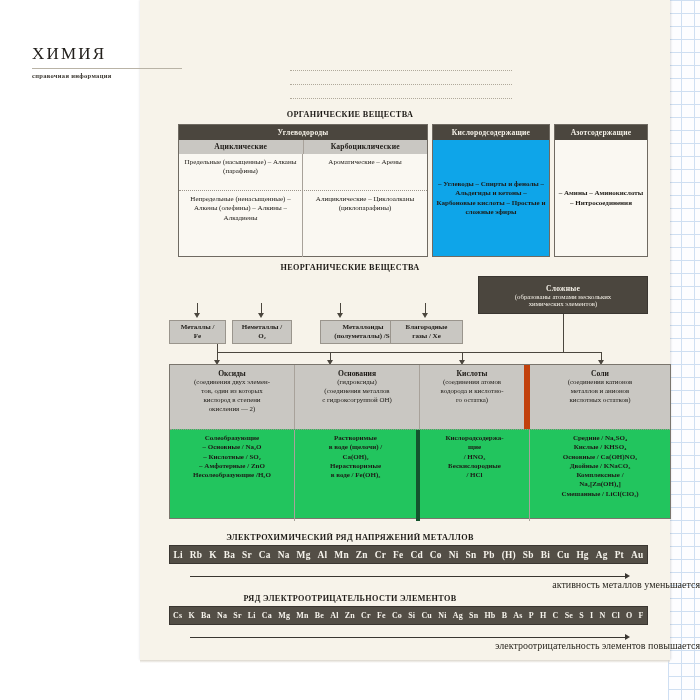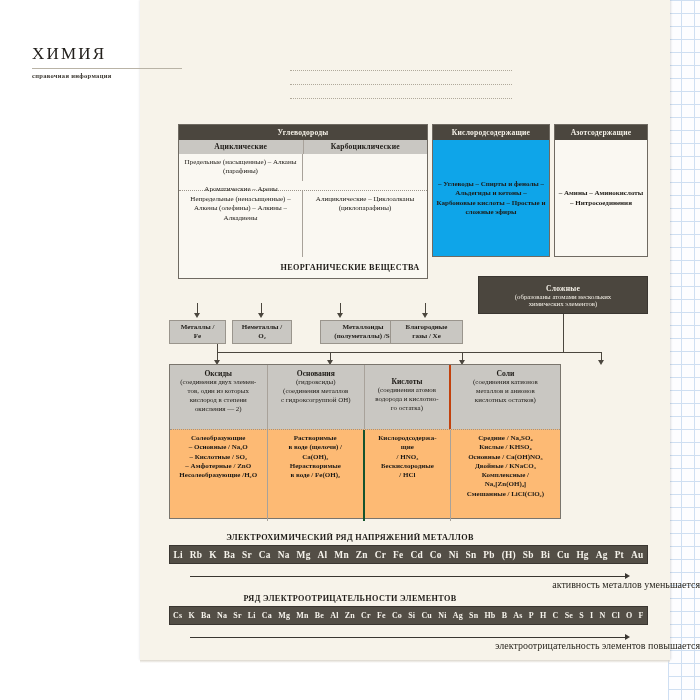--- a/index.html
+++ b/index.html
@@ -71,28 +71,29 @@
     <div class="title">ХИМИЯ</div>
     <div class="title-rule"></div>
     <div class="subtitle">справочная информация</div>
   </div>
   <div class="ruled">
     <i></i>
     <i></i>
     <i></i>
   </div>
 
-
-  <div class="blk bordered" style="left:178px;top:124px;width:250px;height:155px;background:#faf8f2;">
+  <div class="caption" style="top:110px;left:0;">ОРГАНИЧЕСКИЕ ВЕЩЕСТВА</div>
+
+  <div class="blk bordered" style="left:178px;top:124px;width:250px;height:133px;background:#faf8f2;">
     <div class="dark hdr-lbl" style="height:15px;line-height:15px;">Углеводороды</div>
     <div style="display:flex;height:14px;">
       <div class="gray hdr-lbl" style="width:50%;line-height:14px;border-right:1px solid #a8a29a;">Ациклические</div>
       <div class="gray hdr-lbl" style="width:50%;line-height:14px;">Карбоциклические</div>
     </div>
-    <div style="display:flex;height:36px;flex-direction:column;">
+    <div style="display:flex;height:36px;">
       <div class="cell" style="width:50%;border-right:1px solid #a8a29a;">Предельные (насыщенные)
 – Алканы (парафины)</div>
       <div class="cell" style="width:50%;">Ароматические
 – Арены</div>
     </div>
     <div style="display:flex;height:66px;border-top:1px dotted #9b948b;">
       <div class="cell" style="width:50%;border-right:1px solid #a8a29a;">Непредельные
 (ненасыщенные)
 – Алкены (олефины)
 – Алкины
@@ -159,57 +160,57 @@
   <div class="aline" style="left:330px;top:352px;width:1px;height:9px;"></div>
   <div class="ahead" style="left:327px;top:360px;"></div>
   <div class="aline" style="left:462px;top:352px;width:1px;height:9px;"></div>
   <div class="ahead" style="left:459px;top:360px;"></div>
 
   <div class="aline" style="left:563px;top:314px;width:1px;height:38px;"></div>
   <div class="aline" style="left:462px;top:352px;width:140px;height:1px;"></div>
   <div class="aline" style="left:601px;top:352px;width:1px;height:9px;"></div>
   <div class="ahead" style="left:598px;top:360px;"></div>
 
-  <div class="blk" style="left:169px;top:364px;width:392px;height:155px;border:1px solid #7a756d;background:#fdba74;">
+  <div class="blk" style="left:169px;top:364px;width:502px;height:155px;border:1px solid #7a756d;background:#22c55e;">
 
     <div style="display:flex;height:64px;background:#c9c7c2;">
       <div style="width:25%;border-right:1px solid #a8a29a;box-sizing:border-box;padding:4px 3px;text-align:center;">
         <div style="font-size:7.6px;font-weight:bold;color:#1d1a16;">Оксиды</div>
         <div style="font-size:6.9px;line-height:1.3;color:#1d1a16;white-space:pre-line;">(соединения двух элемен-
 тов, один из которых
 кислород в степени
 окисления — 2)</div>
       </div>
       <div style="width:25%;border-right:1px solid #a8a29a;box-sizing:border-box;padding:4px 3px;text-align:center;">
         <div style="font-size:7.6px;font-weight:bold;color:#1d1a16;">Основания</div>
         <div style="font-size:6.9px;line-height:1.3;color:#1d1a16;white-space:pre-line;">(гидроксиды)
 (соединения металлов
 с гидроксогруппой ОН)</div>
       </div>
-      <div style="width:22%;border-right:2px solid #c2410c;box-sizing:border-box;padding:12px 3px;text-align:center;">
+      <div style="width:22%;border-right:6px solid #c2410c;box-sizing:border-box;padding:4px 3px;text-align:center;">
         <div style="font-size:7.6px;font-weight:bold;color:#1d1a16;">Кислоты</div>
         <div style="font-size:6.9px;line-height:1.3;color:#1d1a16;white-space:pre-line;">(соединения атомов
 водорода и кислотно-
 го остатка)</div>
       </div>
       <div style="width:28%;box-sizing:border-box;padding:4px 3px;text-align:center;">
         <div style="font-size:7.6px;font-weight:bold;color:#1d1a16;">Соли</div>
         <div style="font-size:6.9px;line-height:1.3;color:#1d1a16;white-space:pre-line;">(соединения катионов
 металлов и анионов
 кислотных остатков)</div>
       </div>
     </div>
 
     <div style="display:flex;height:91px;border-top:1px dotted #9b948b;">
       <div class="cell" style="width:25%;border-right:1px solid #a8a29a;white-space:pre-line;text-align:center;font-weight:bold;">Солеобразующие
 – Основные / Na₂O
 – Кислотные / SO₂
 – Амфотерные / ZnO
 Несолеобразующие /H₂O</div>
-      <div class="cell" style="width:25%;border-right:2px solid #14532d;white-space:pre-line;text-align:center;font-weight:bold;">Растворимые
+      <div class="cell" style="width:25%;border-right:4px solid #14532d;white-space:pre-line;text-align:center;font-weight:bold;">Растворимые
 в воде (щелочи) /
 Ca(OH)₂
 Нерастворимые
 в воде / Fe(OH)₂</div>
       <div class="cell" style="width:22%;border-right:1px solid #a8a29a;white-space:pre-line;text-align:center;font-weight:bold;">Кислородсодержа-
 щие
 / HNO₃
 Бескислородные
 / HCl</div>
       <div class="cell" style="width:28%;white-space:pre-line;text-align:center;font-weight:bold;">Средние / Na₂SO₄

